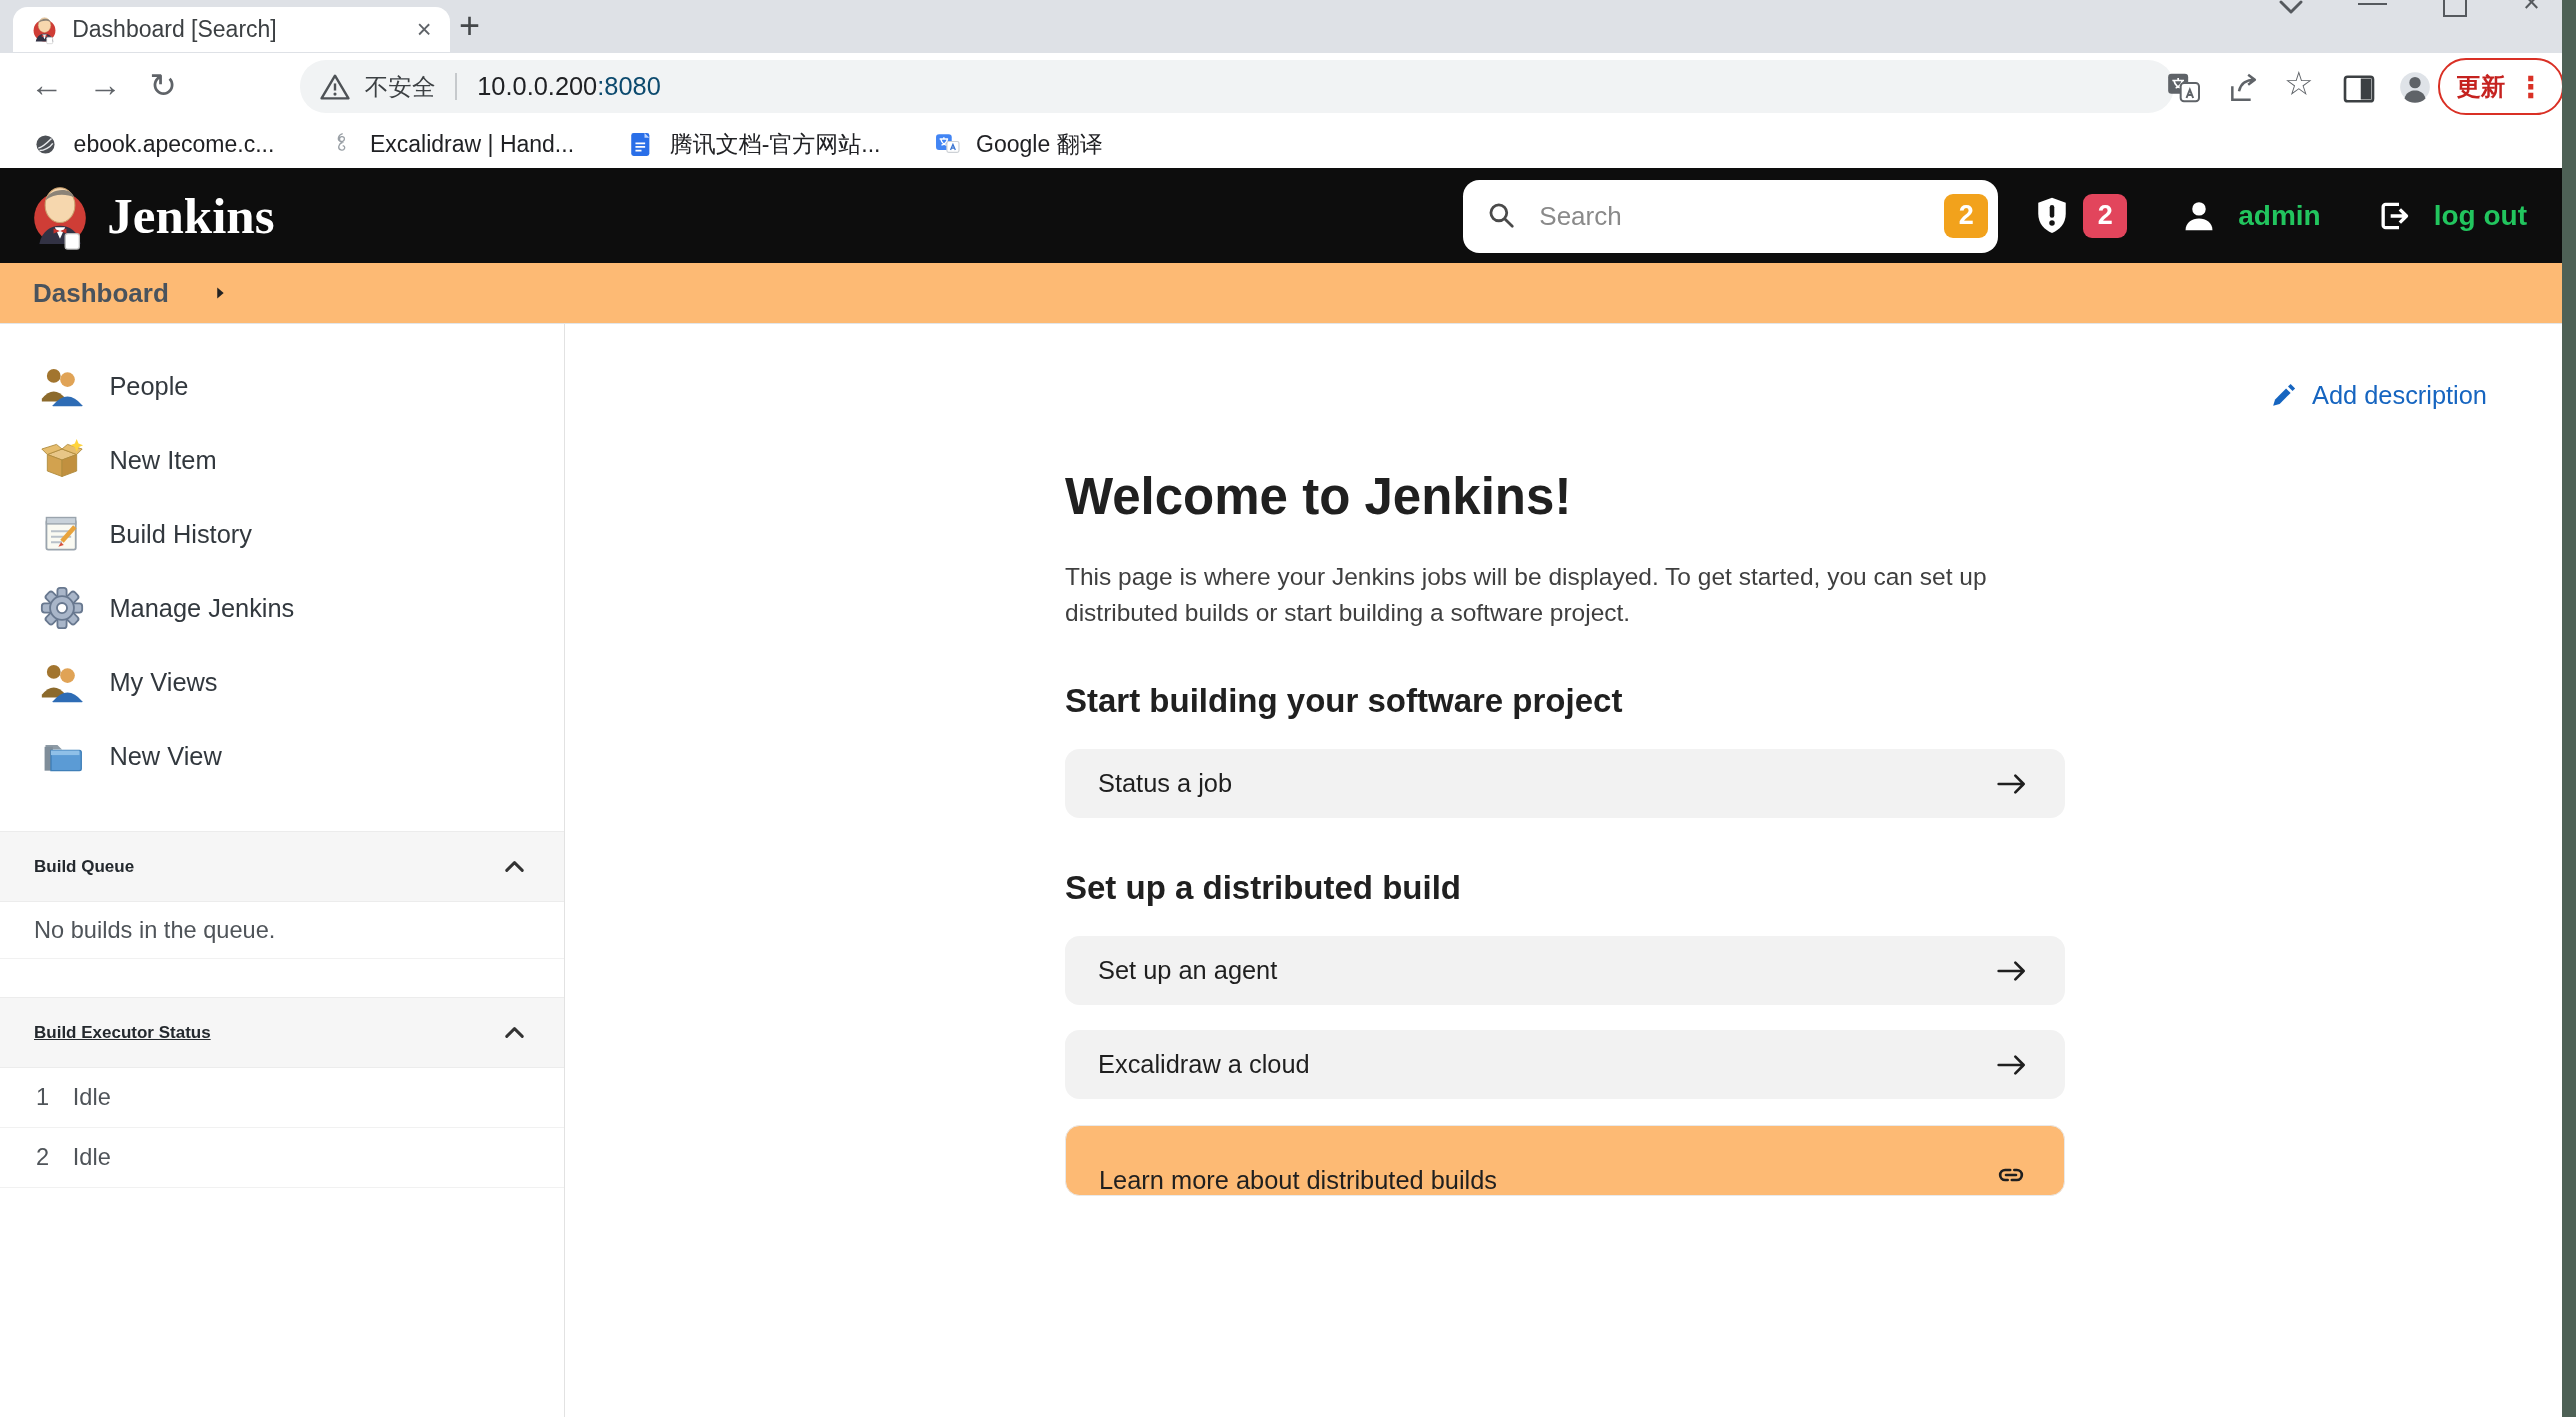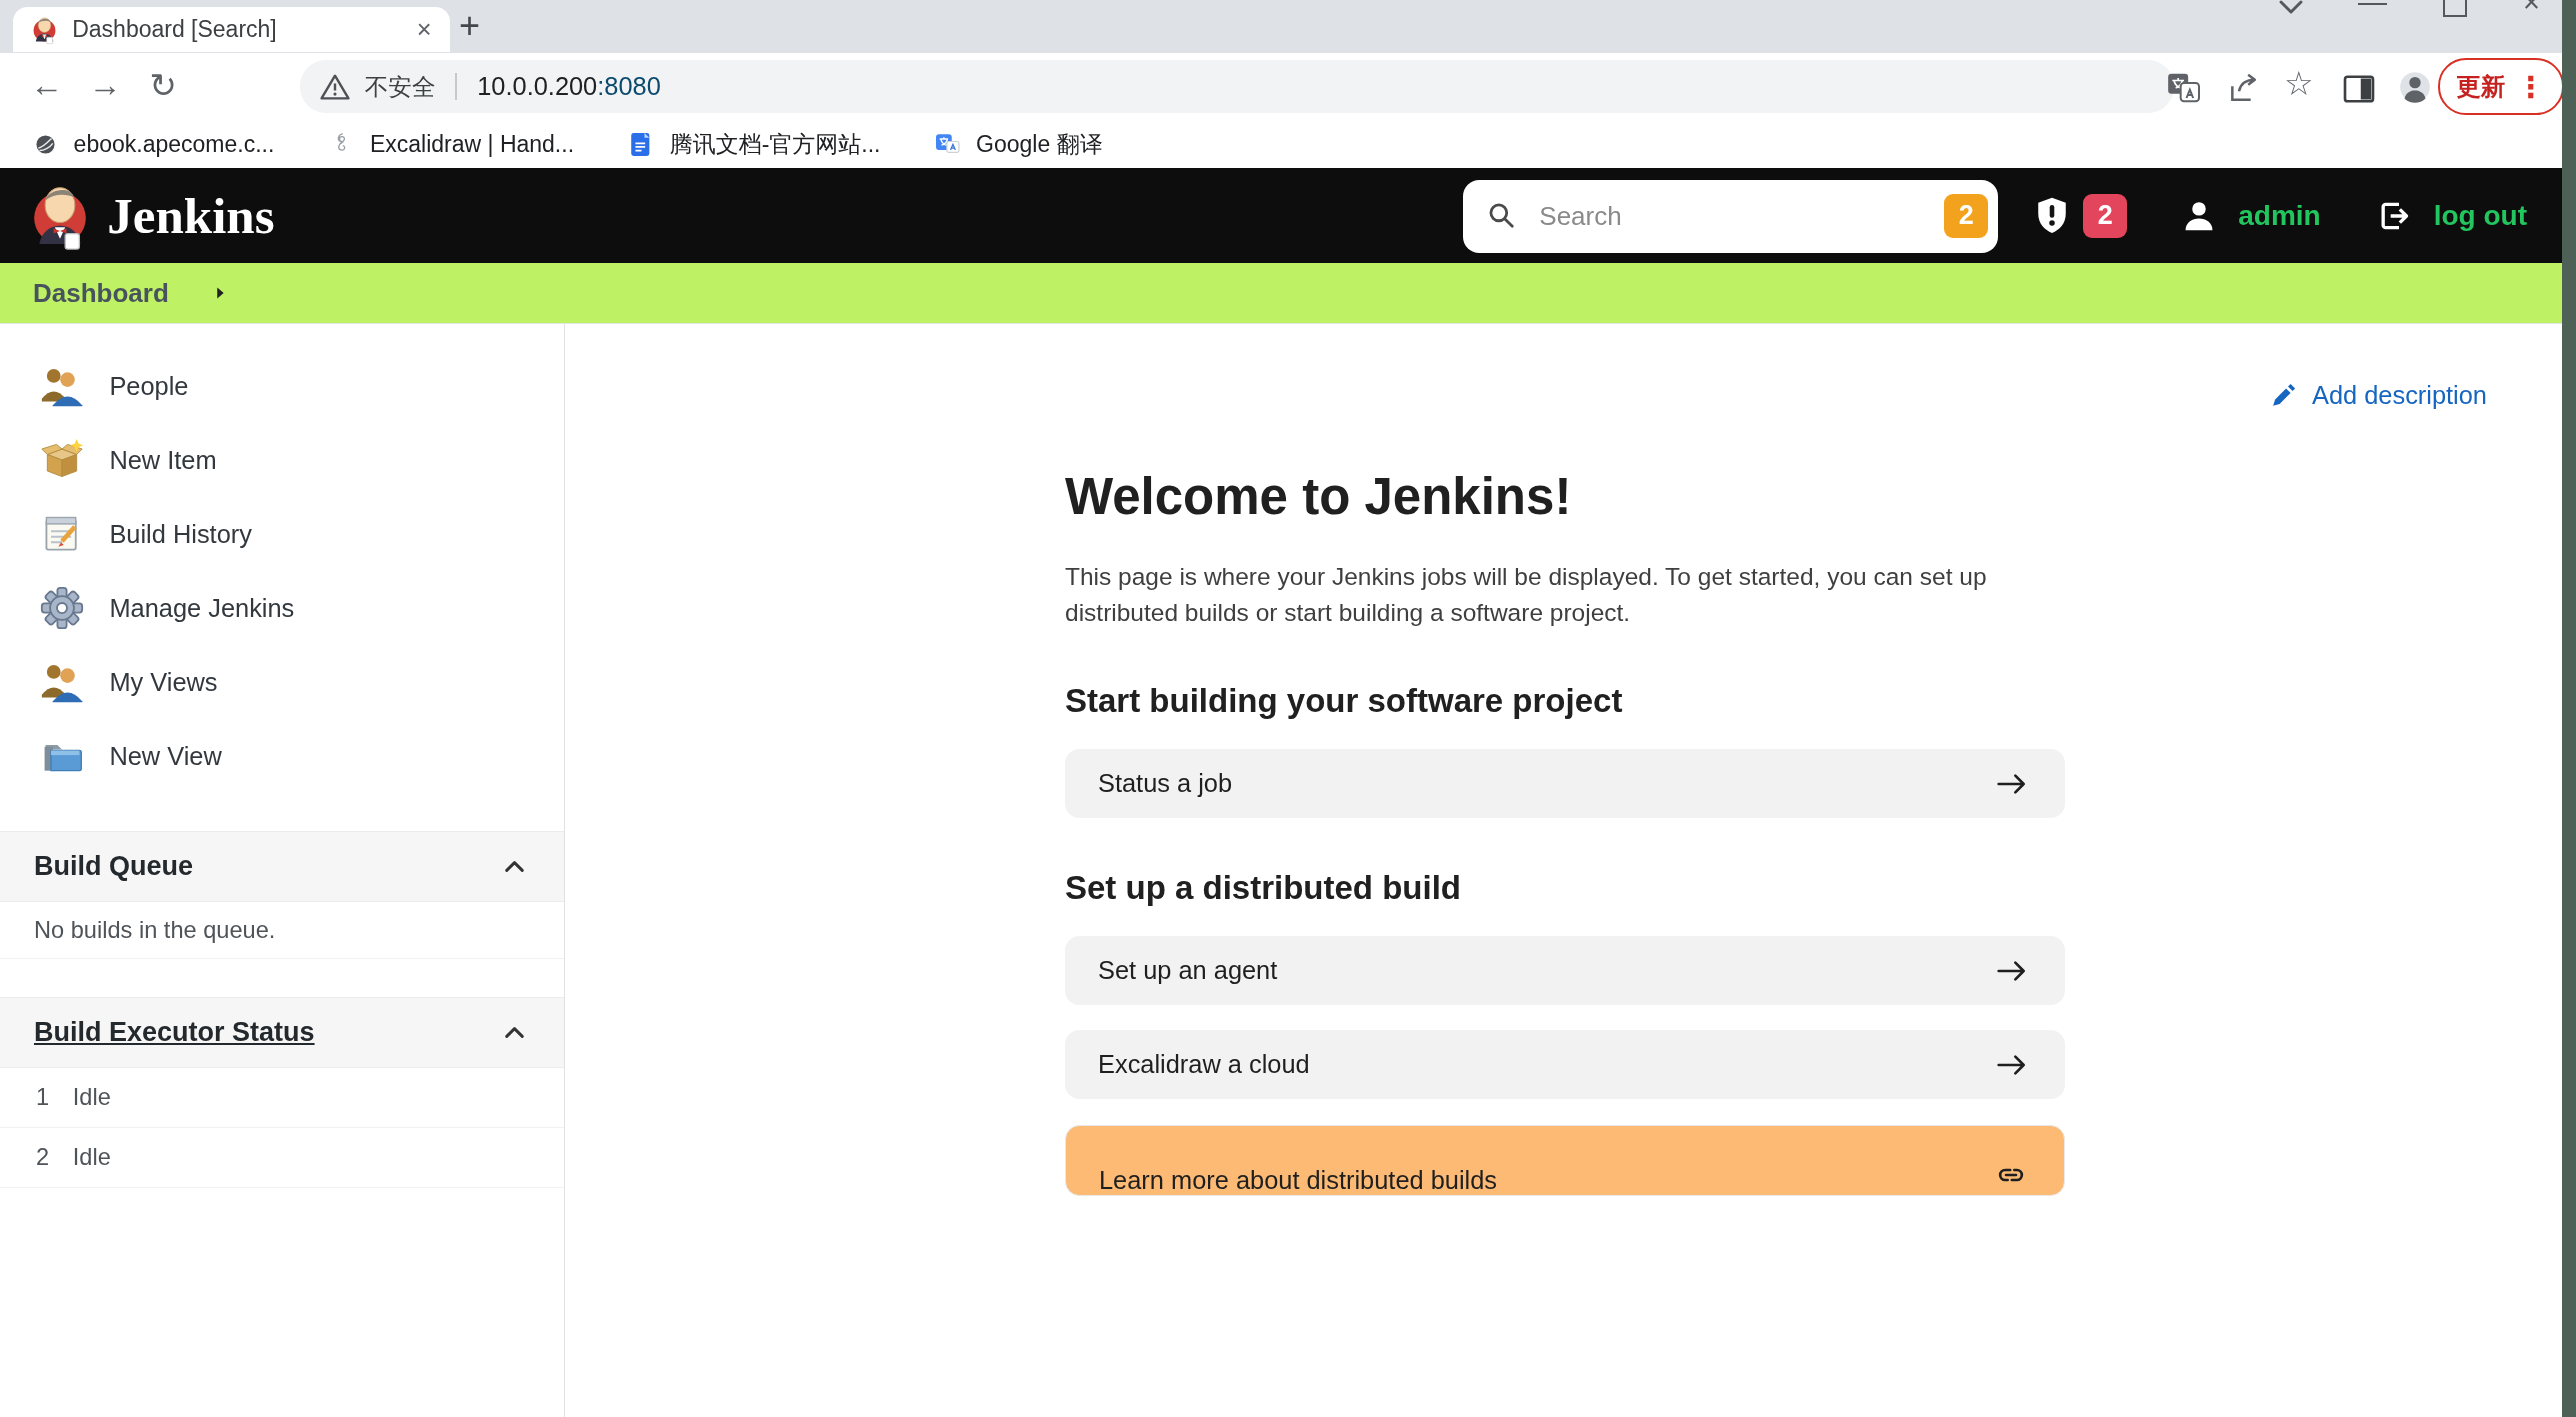--- a/index.html
+++ b/index.html
@@ -54,33 +54,33 @@
   .searchbox input::placeholder{color:#8a8a8a;}
   .hdr-right{position:absolute;right:49px;top:0;height:95px;display:flex;align-items:center;}
   .badge{min-width:44px;height:44px;border-radius:9px;display:flex;align-items:center;justify-content:center;
          font-size:27px;font-weight:700;color:#fff;margin-left:9px;padding:0 5.4px;box-sizing:border-box;}
   .badge.orange{background:#f2a21c;}
   .badge.red{background:#e2455c;}
   .hdr-gap{width:42px;} .hdr-gap-lg{width:53px;}
   .hdr-user,.hdr-logout{display:flex;align-items:center;gap:20px;color:#22c55e;font-size:28px;font-weight:700;}
 
   
-  .breadcrumb-bar{height:60px;background:#bef264;border-bottom:1.8px solid #e3e6e8;display:flex;
+  .breadcrumb-bar{height:60px;background:#fdba74;border-bottom:1.8px solid #e3e6e8;display:flex;
                   align-items:center;padding-left:33px;gap:40px;flex:none;}
   .crumb{font-size:26px;font-weight:700;color:#49535d;}
 
   
   .content-row{display:flex;height:1141px;}
   .sidebar{width:564px;border-right:1.8px solid #e2e2e2;flex:none;background:#fff;}
   .side-nav{padding-top:25.4px;padding-bottom:38px;}
   .side-item{height:74px;display:flex;align-items:center;gap:25.4px;padding-left:40px;cursor:pointer;}
   .side-item span.lbl{font-size:25.4px;color:#32383e;}
   .panel-head{height:69px;background:#f6f6f6;border-top:1.8px solid #ececec;border-bottom:1.8px solid #ececec;
               display:flex;align-items:center;justify-content:space-between;padding:0 34px;}
-  .panel-title{font-size:27px;font-weight:700;color:#24292e;}
+  .panel-title{font-size:17px;font-weight:700;color:#24292e;}
   .panel-title.underline{text-decoration:underline;}
   .panel-row{height:56px;display:flex;align-items:center;padding-left:34px;font-size:23.6px;color:#4f5459;
              border-bottom:1.8px solid #f1f1f1;}
   .exec-row{height:59px;display:flex;align-items:center;padding-left:36px;gap:23.6px;font-size:23.6px;color:#4f5459;
             border-bottom:1.8px solid #f1f1f1;}
   .panel.second{margin-top:38px;}
 
   
   .main{position:relative;flex:1;background:#fff;}
   .add-desc{position:absolute;top:56px;right:89px;display:flex;align-items:center;gap:12.7px;cursor:pointer;}

